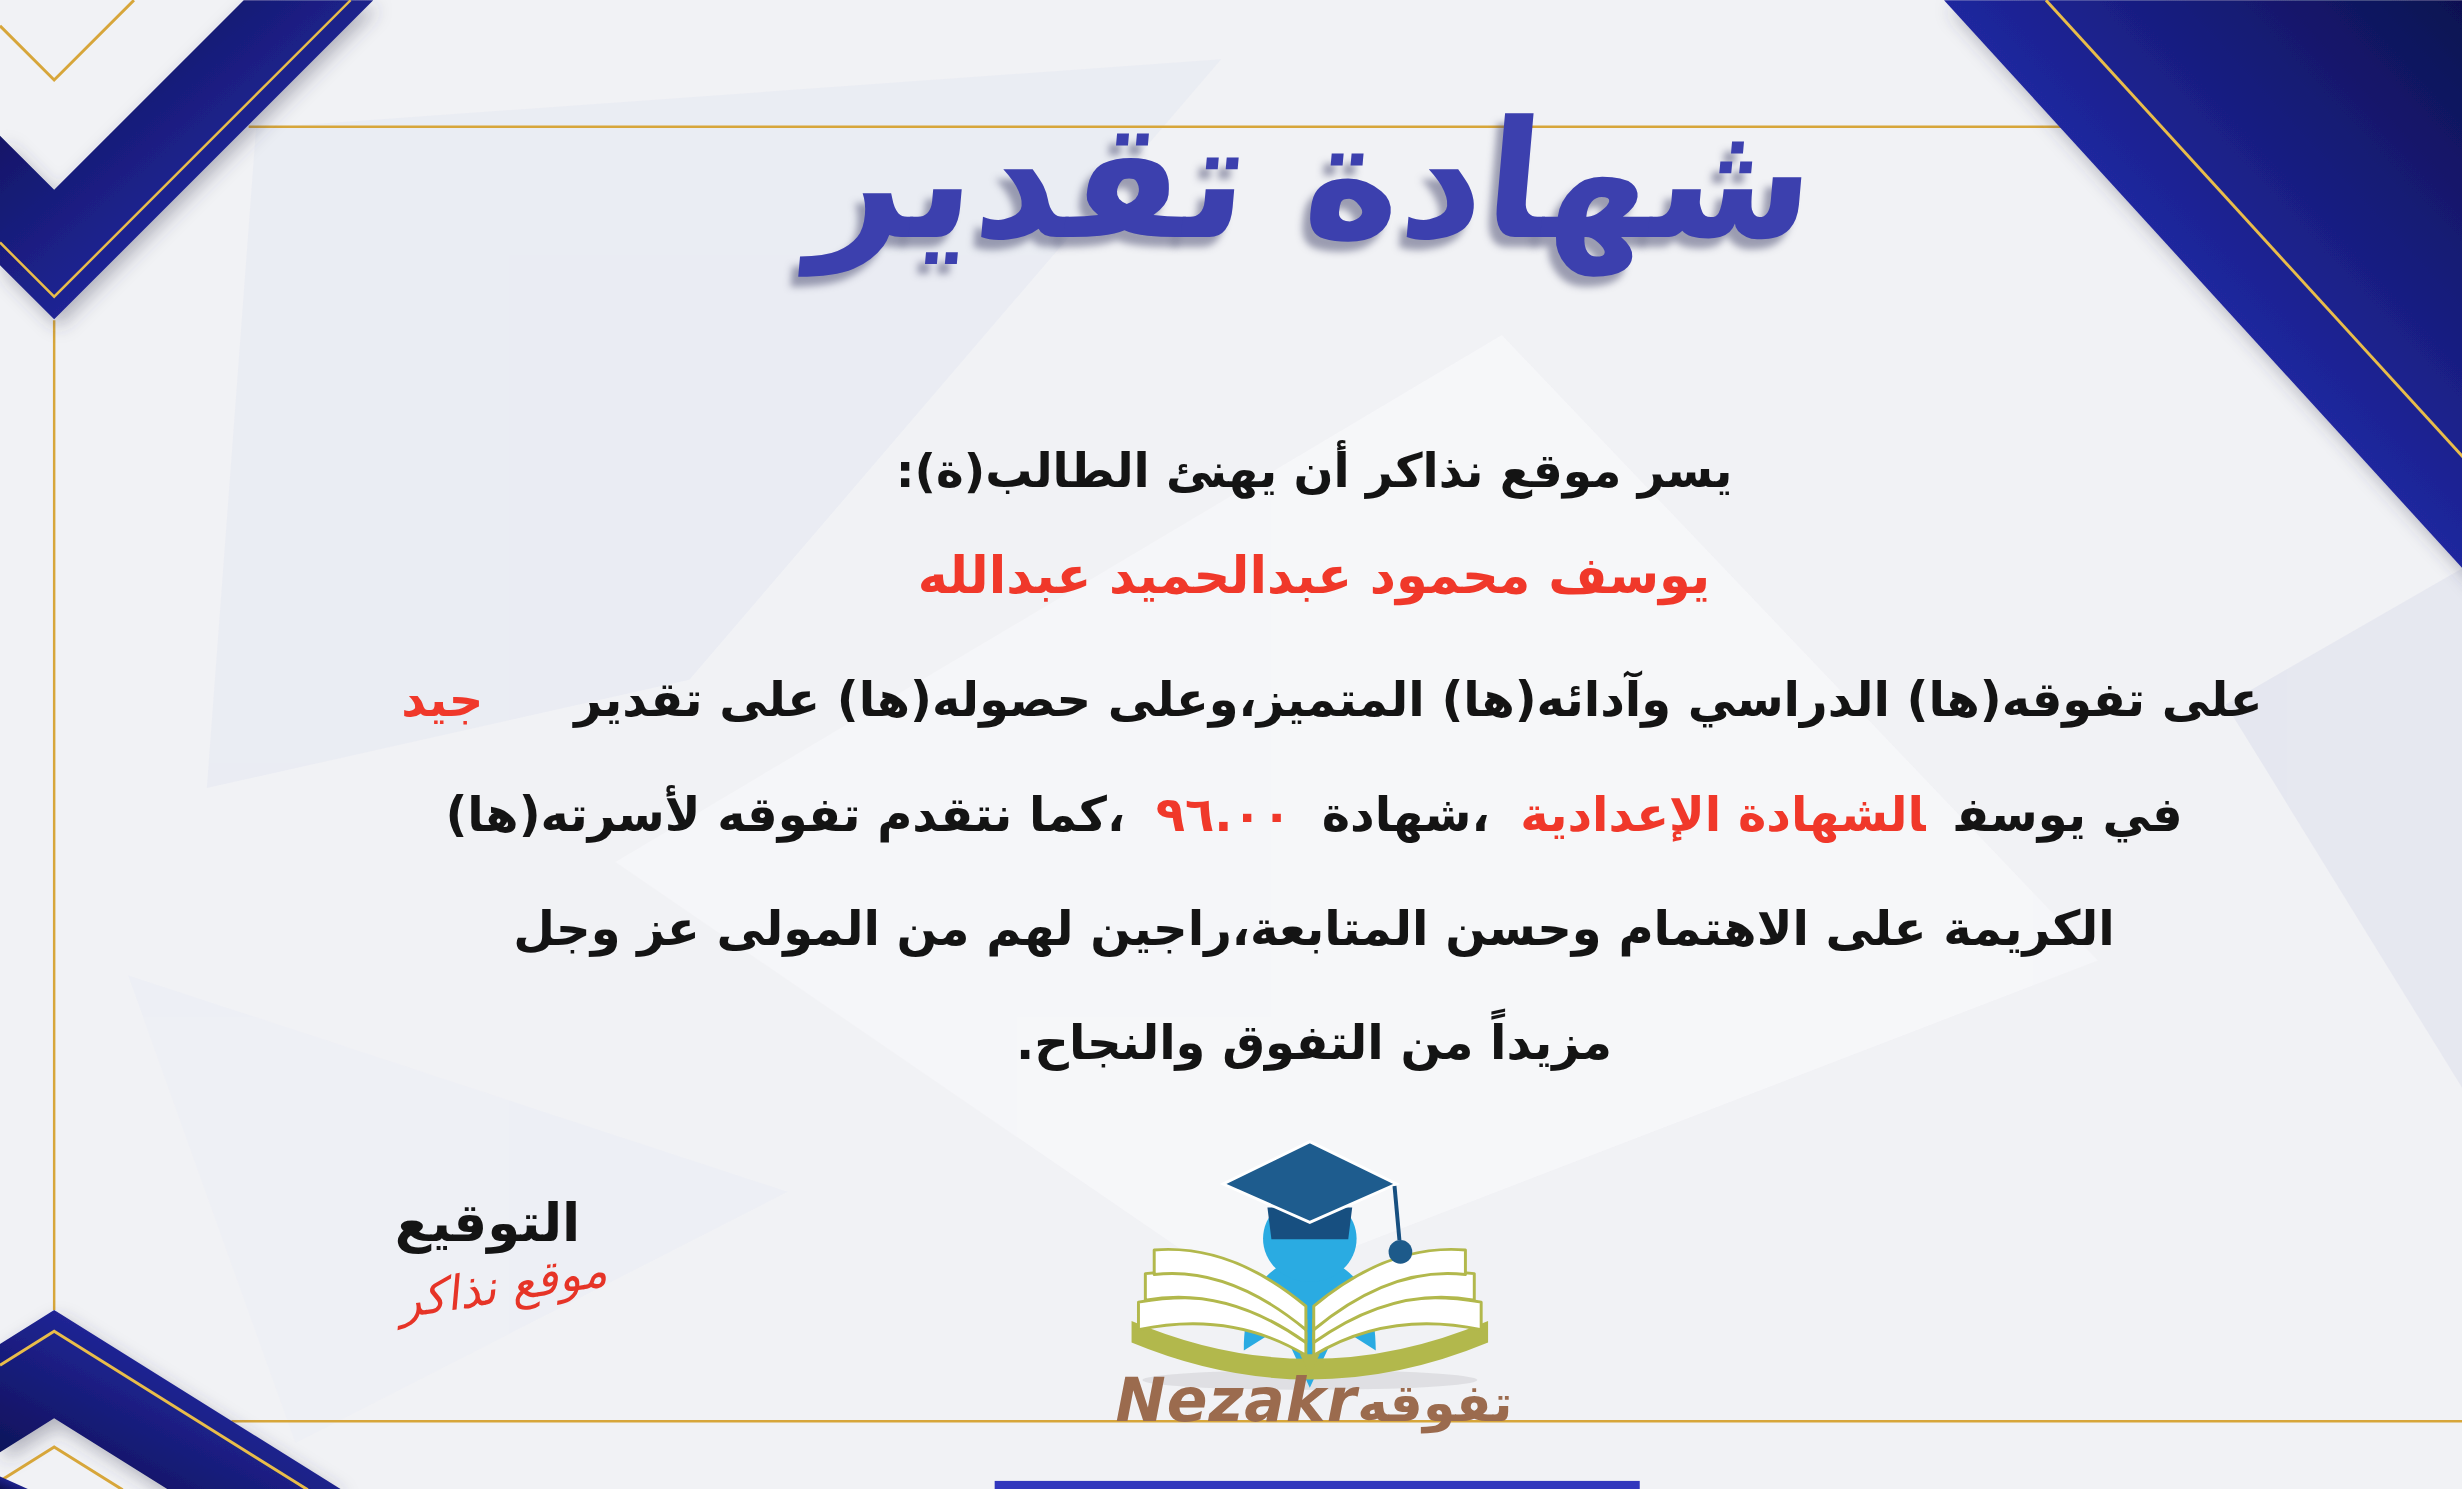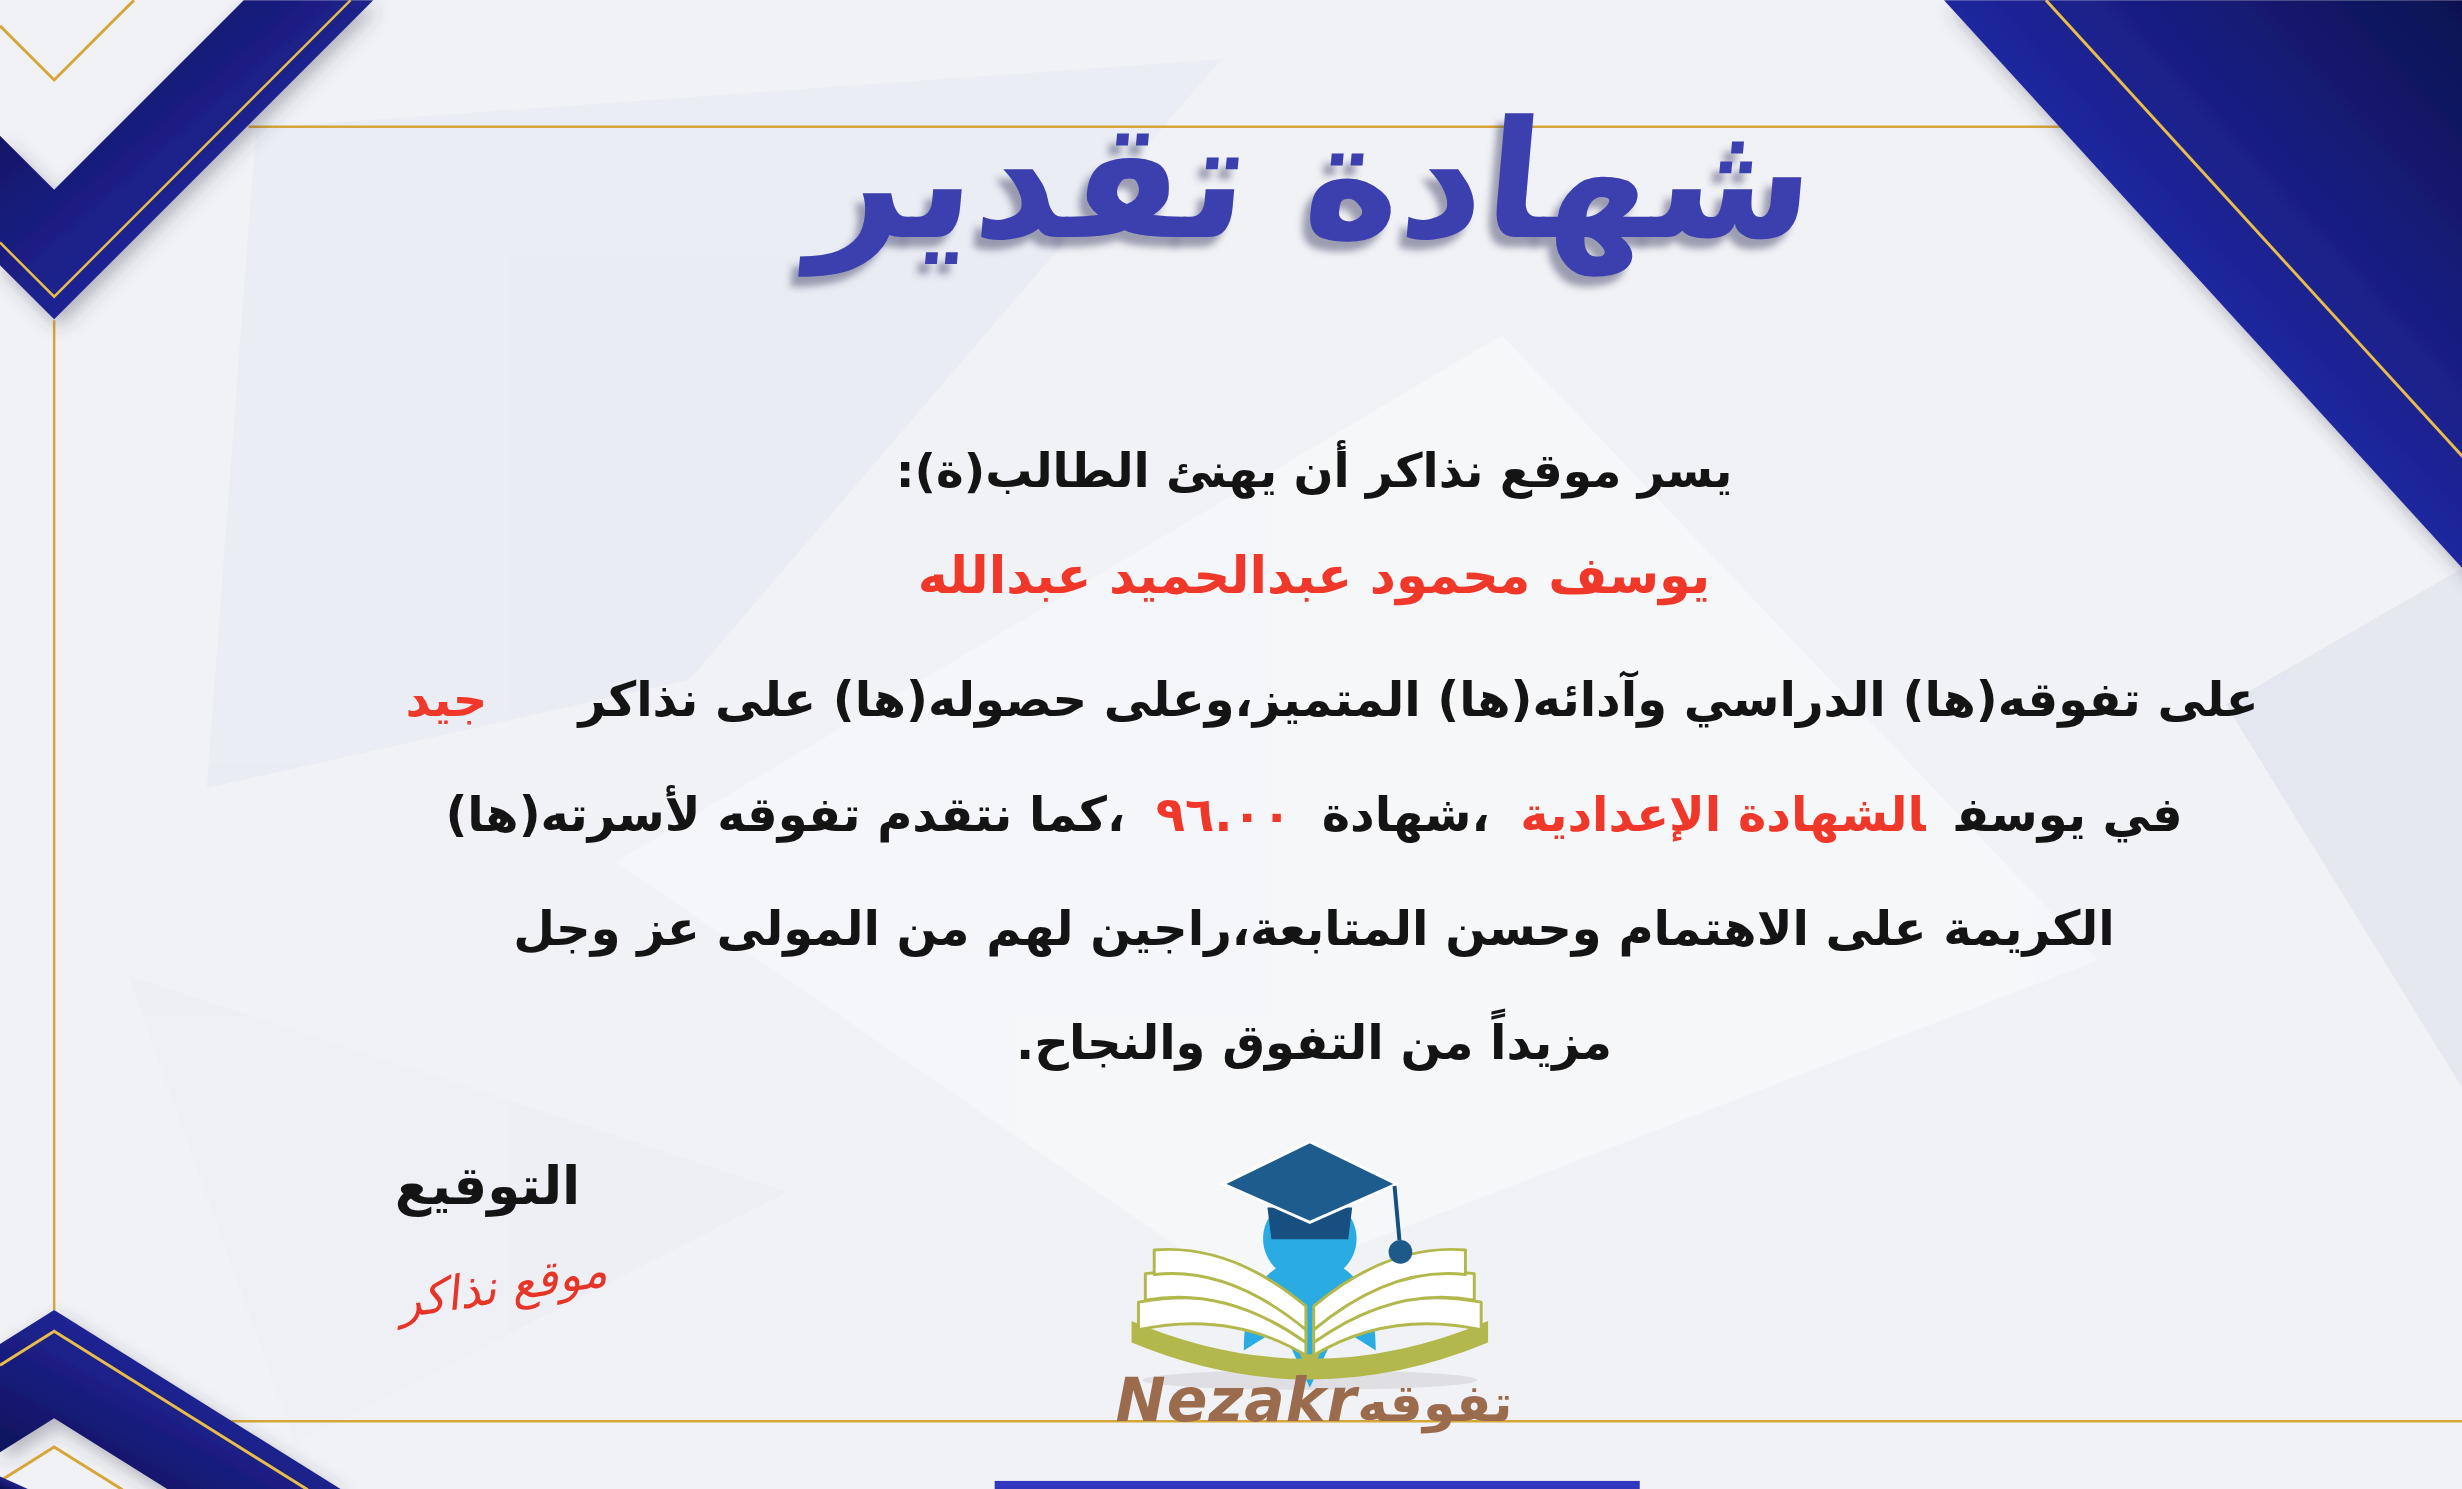--- a/index.html
+++ b/index.html
@@ -9,21 +9,21 @@
   .txt{position:absolute;left:0;right:0;text-align:center;direction:rtl;z-index:10;color:#141414;font-weight:700;}
   .title{top:86px;font-size:163px;color:#3c40ae;transform:skewX(-5deg);
          text-shadow:-6.9px 9.8px 7.9px rgba(70,72,110,.5);}
   .l1{top:443px;font-size:47px;}
   .lname{top:546px;font-size:51px;color:#f0382a;}
   .lbody{font-size:48px;}
   .l3{top:671px;} .l4{top:786px;} .l5{top:900px;} .l6{top:1014px;}
   .red{color:#f0382a;margin-left:36px;}
   .gap-grade{margin-right:91px;}
   .gap{margin:0 30.5px;}
-  .sig-label{position:absolute;left:335px;top:1155px;width:305px;text-align:center;direction:rtl;
+  .sig-label{position:absolute;left:335px;top:1192px;width:305px;text-align:center;direction:rtl;
              font-size:53px;font-weight:700;color:#141414;z-index:10;}
   .sig-script{position:absolute;left:315px;top:1258px;width:374px;text-align:center;direction:rtl;
               font-size:47px;font-style:italic;font-weight:400;color:#e63427;
               transform:rotate(-9deg);z-index:10;}
   .brand{position:absolute;left:0;right:0;top:1365px;text-align:center;z-index:10;
          color:#9b6b4e;direction:ltr;}
   .brand .lat{font-size:60px;font-weight:800;font-style:italic;letter-spacing:1px;}
   .brand .arb{font-size:52px;font-weight:800;}
 </style>
 </head>
@@ -123,21 +123,21 @@
     </g>
   </svg>
 
   <div class="txt title">شهادة تقدير</div>
 
   <div class="txt l1">يسر موقع نذاكر أن يهنئ الطالب(ة):</div>
 
   <div class="txt lname">يوسف محمود عبدالحميد عبدالله</div>
 
   <div class="txt lbody l3">
-    <span>على تفوقه(ها) الدراسي وآدائه(ها) المتميز،وعلى حصوله(ها) على نذاكر</span><span class="red gap-grade">جيد</span>
+    <span>على تفوقه(ها) الدراسي وآدائه(ها) المتميز،وعلى حصوله(ها) على تقدير</span><span class="red gap-grade">جيد</span>
   </div>
 
   <div class="txt lbody l4">
     <span>في يوسف</span><span class="red gap">الشهادة الإعدادية</span><span>،شهادة</span><span class="red gap">٩٦.٠٠</span><span>،كما نتقدم تفوقه لأسرته(ها)</span>
   </div>
 
   <div class="txt lbody l5">الكريمة على الاهتمام وحسن المتابعة،راجين لهم من المولى عز وجل</div>
 
   <div class="txt lbody l6">مزيداً من التفوق والنجاح.</div>
 

